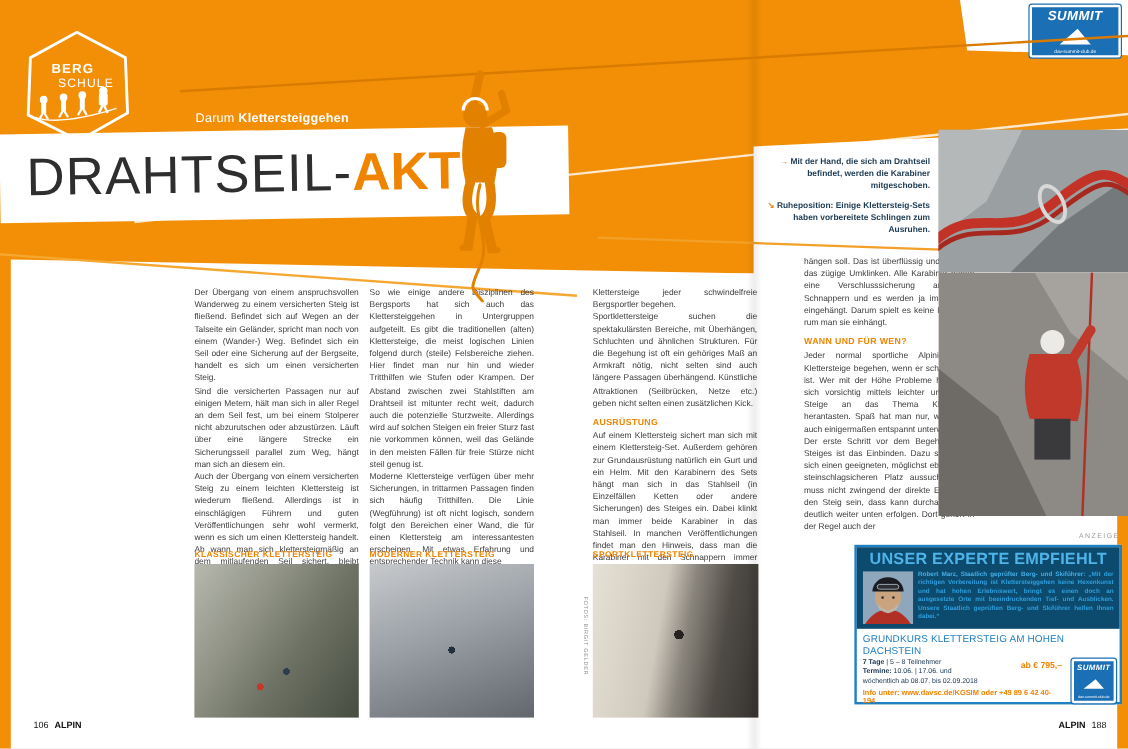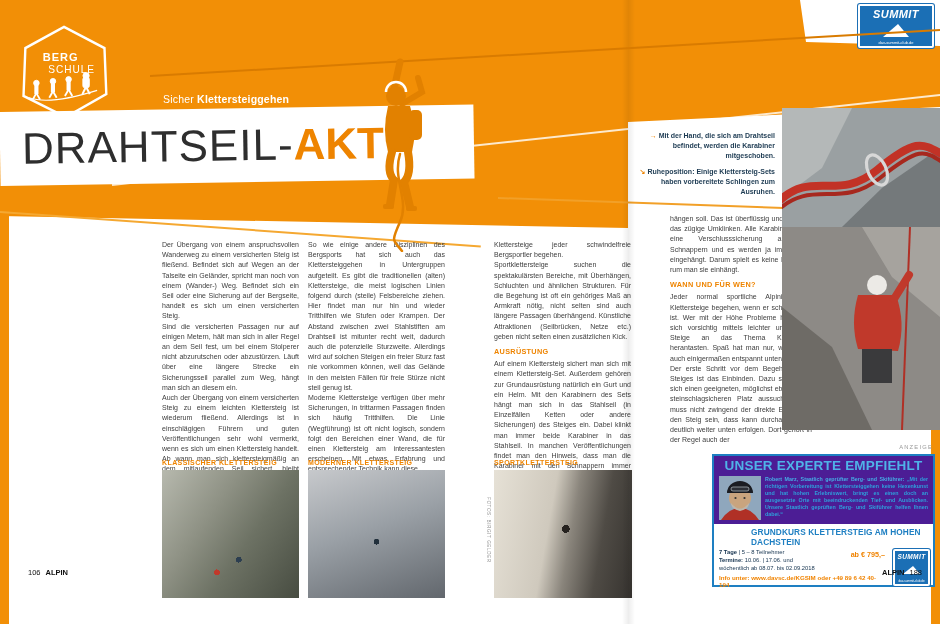--- a/index.html
+++ b/index.html
@@ -87,37 +87,37 @@
   .rcap .arrow{color:#EE8400;font-weight:bold;}
   .rphoto-top{position:absolute;left:782px;top:108px;width:158px;height:119px;}
   .rphoto-bottom{position:absolute;left:782px;top:227px;width:158px;height:203px;}
 
   .anzeige{position:absolute;left:833px;top:444px;width:100px;text-align:right;
     font-size:5.8px;color:#9a9a9a;letter-spacing:1.2px;}
 
   
   .ad{position:absolute;left:712px;top:454px;width:223px;height:133px;border:2px solid #1E7FC2;
     background:#fff;box-sizing:border-box;}
-  .ad-top{background:#4c1d95;padding:2px 5px 4px;}
+  .ad-top{background:#0c4a6e;padding:2px 5px 4px;}
   .ad-title{color:#4FB3E8;font-weight:bold;font-size:13.5px;line-height:16px;text-align:center;letter-spacing:.2px;}
   .ad-expert{display:flex;gap:4px;margin-top:2px;}
   .ad-photo{width:42px;height:44px;flex:none;}
   .ad-quote{font-size:5.3px;line-height:7.1px;font-weight:bold;color:#2E9FDC;text-align:justify;}
   .ad-lead{color:#45AEE6;}
-  .ad-course{color:#1E7FC2;font-weight:bold;font-size:8.3px;letter-spacing:.1px;padding:3px 5px 1px;margin-left:32px;}
+  .ad-course{color:#1E7FC2;font-weight:normal;font-size:8.3px;letter-spacing:.1px;padding:3px 5px 1px;}
   .ad-lower{position:relative;padding:1px 5px 3px;}
   .ad-details{width:120px;font-size:5.8px;line-height:7.8px;color:#14324E;}
   .ad-price{position:absolute;right:48px;top:2px;color:#F08300;font-weight:bold;font-size:7.2px;padding-left:17px;}
   .ad-logo{position:absolute;right:3px;top:1px;}
   .ad-info{margin-top:2px;width:165px;color:#F08300;font-weight:bold;font-size:6.2px;}
 
   
   .fold{position:absolute;left:622px;top:0;width:13px;height:624px;
     background:linear-gradient(90deg,rgba(0,0,0,0),rgba(0,0,0,.07) 50%,rgba(0,0,0,0));}
-  .foot{position:absolute;top:568px;font-size:7.5px;color:#111;}
+  .foot{position:absolute;top:600px;font-size:7.5px;color:#111;}
   .foot-left{left:28px;}
   .foot-right{right:18px;}
   .foot b{font-weight:bold;margin:0 0 0 5px;}
   .foot-right b{margin:0 5px 0 0;}
 </style>
 </head>
 <body>
 
 <div class="page">
 
@@ -146,21 +146,21 @@
         <line x1="55" y1="62" x2="55" y2="72" stroke-width="4.5"></line>
       <line x1="55" y1="71" x2="51" y2="78" stroke-width="2"></line>
         <line x1="55" y1="71" x2="59" y2="78" stroke-width="2"></line>
       <circle cx="74" cy="56" r="3.4"></circle>
         <rect x="70.5" y="58" width="7" height="11" rx="2"></rect>
       <line x1="74" y1="68" x2="70" y2="76" stroke-width="2.2"></line>
         <line x1="74" y1="68" x2="78" y2="76" stroke-width="2.2"></line>
     </g>
   </svg>
 
-  <div class="kicker"><span>Sicher </span><b>Klettersteiggehen</b></div>
+  <div class="kicker"><span>Darum </span><b>Klettersteiggehen</b></div>
   <div class="title-band">
     <div class="title"><span>DRAHTSEIL-</span><span class="accent">AKT</span></div>
   </div>
 
   <div class="powered">powered by</div>
   <div class="summit summit-lg">
     <div class="summit-name">SUMMIT</div>
     <div class="summit-mtn"></div>
     <div class="summit-url">dav-summit-club.de</div>
   </div>

